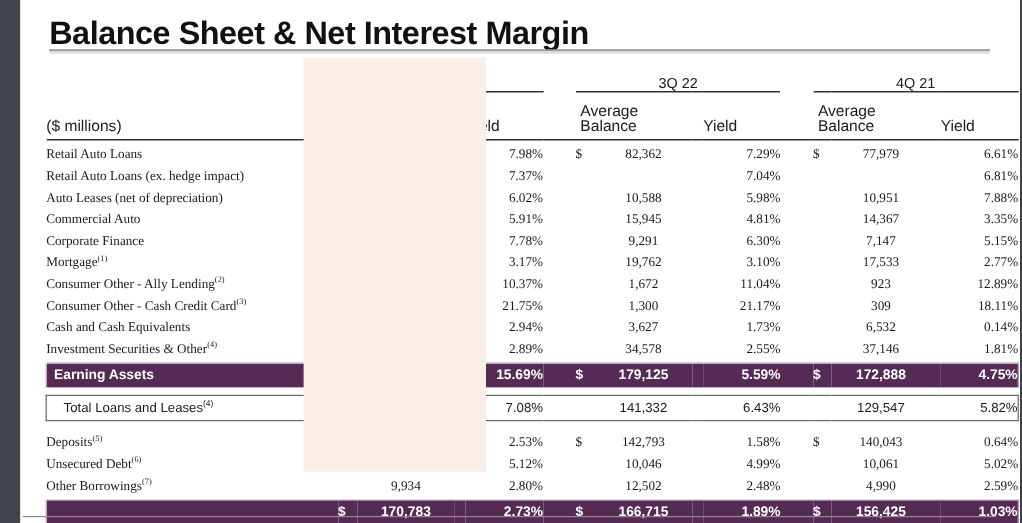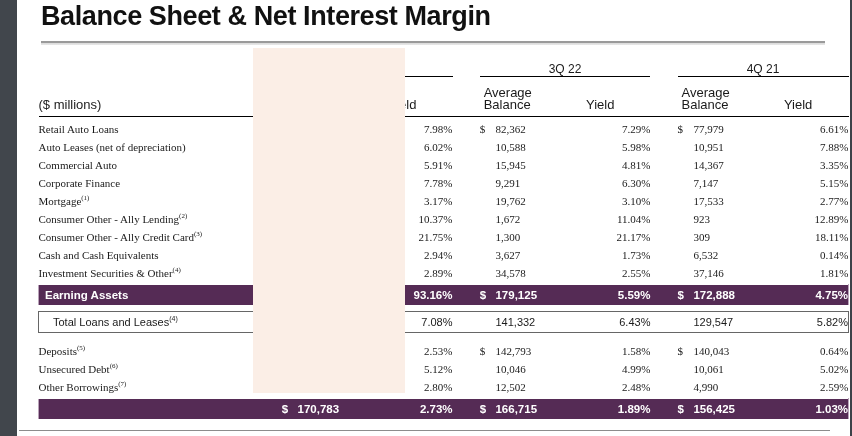--- a/index.html
+++ b/index.html
@@ -27,21 +27,21 @@
   }
   .rail-edge {
     position: absolute; left: 17px; top: 0;
     width: 2px; height: 436px;
     background: #ffffff;
   }
 
   
   .title {
     position: absolute;
-    left: 41px; top: 1px;
+    left: 41px; top: 13px;
     font-size: 27px;
     font-weight: bold;
     letter-spacing: -0.4px;
     color: #111111;
     white-space: nowrap;
   }
   .title-rule {
     position: absolute;
     left: 41px; top: 41px;
     width: 784px; height: 4px;
@@ -83,21 +83,21 @@
   }
 
   .row-h { height: 18px; font-family: Liberation Serif, serif; }
 
   td.lbl {
     text-align: left;
     padding-left: 12px;
     white-space: nowrap;
   }
   td.cur { text-align: left; padding-left: 2px; }
-  td.num { text-align: left; }
+  td.num { text-align: center; }
   td.pct { text-align: right; }
 
   sup { font-size: 7px; vertical-align: super; line-height: 0; }
 
   
   .per-head td {
     text-align: center;
     font-weight: bold;
     font-size: 12px;
     height: 28px;
@@ -240,20 +240,37 @@
             <td class="num">82,362</td>
             <td></td>
             <td class="pct">7.29%</td>
             <td></td>
             <td class="cur">$</td>
             <td class="num">77,979</td>
             <td></td>
             <td class="pct">6.61%</td>
           </tr>
           <tr class="row-h">
+            <td class="lbl"><span>Retail Auto Loans (ex. hedge impact)</span></td>
+            <td class="cur"></td>
+            <td class="num"></td>
+            <td></td>
+            <td class="pct">7.37%</td>
+            <td></td>
+            <td class="cur"></td>
+            <td class="num"></td>
+            <td></td>
+            <td class="pct">7.04%</td>
+            <td></td>
+            <td class="cur"></td>
+            <td class="num"></td>
+            <td></td>
+            <td class="pct">6.81%</td>
+          </tr>
+          <tr class="row-h">
             <td class="lbl"><span>Auto Leases (net of depreciation)</span></td>
             <td class="cur"></td>
             <td class="num">10,546</td>
             <td></td>
             <td class="pct">6.02%</td>
             <td></td>
             <td class="cur"></td>
             <td class="num">10,588</td>
             <td></td>
             <td class="pct">5.98%</td>
@@ -325,21 +342,21 @@
             <td class="num">1,672</td>
             <td></td>
             <td class="pct">11.04%</td>
             <td></td>
             <td class="cur"></td>
             <td class="num">923</td>
             <td></td>
             <td class="pct">12.89%</td>
           </tr>
           <tr class="row-h">
-            <td class="lbl"><span>Consumer Other - Ally Credit Card</span><sup>(3)</sup></td>
+            <td class="lbl"><span>Consumer Other - Cash Credit Card</span><sup>(3)</sup></td>
             <td class="cur"></td>
             <td class="num">1,486</td>
             <td></td>
             <td class="pct">21.75%</td>
             <td></td>
             <td class="cur"></td>
             <td class="num">1,300</td>
             <td></td>
             <td class="pct">21.17%</td>
             <td></td>
@@ -387,21 +404,21 @@
       <tbody>
           <tr class="spacer-sm">
             <td colspan="15"></td>
           </tr>
 
       <tr class="purple">
         <td class="lbl first"><span>Earning Assets</span></td>
         <td class="cur">$</td>
         <td class="num">181,698</td>
         <td></td>
-        <td class="pct">93.16%</td>
+        <td class="pct">15.69%</td>
         <td></td>
         <td class="cur">$</td>
         <td class="num">179,125</td>
         <td></td>
         <td class="pct">5.59%</td>
         <td></td>
         <td class="cur">$</td>
         <td class="num">172,888</td>
         <td></td>
         <td class="pct last">4.75%</td>

